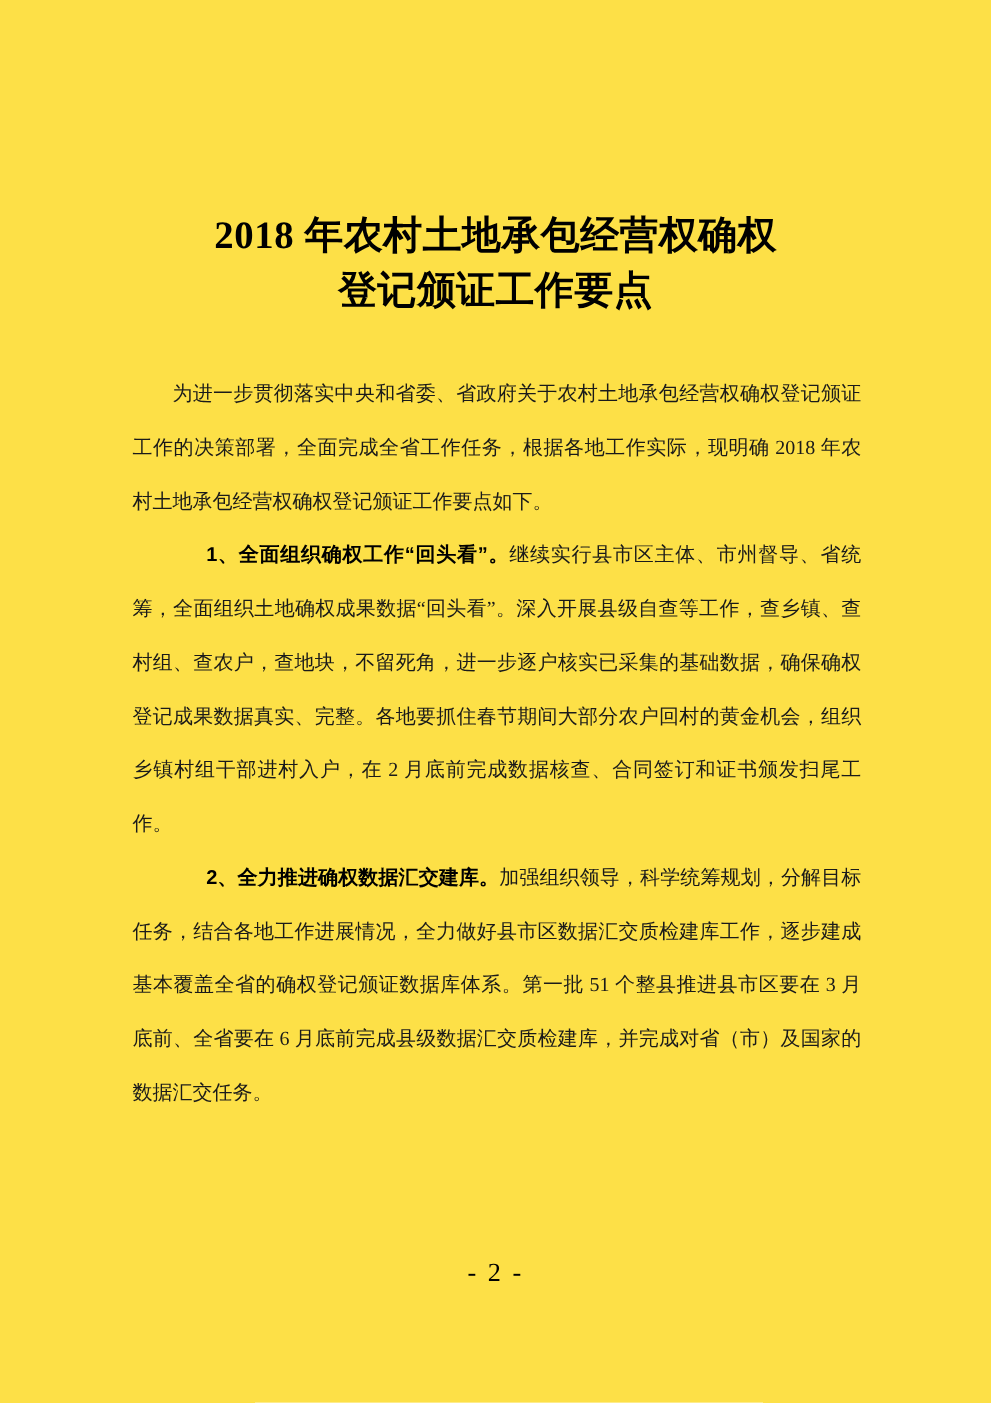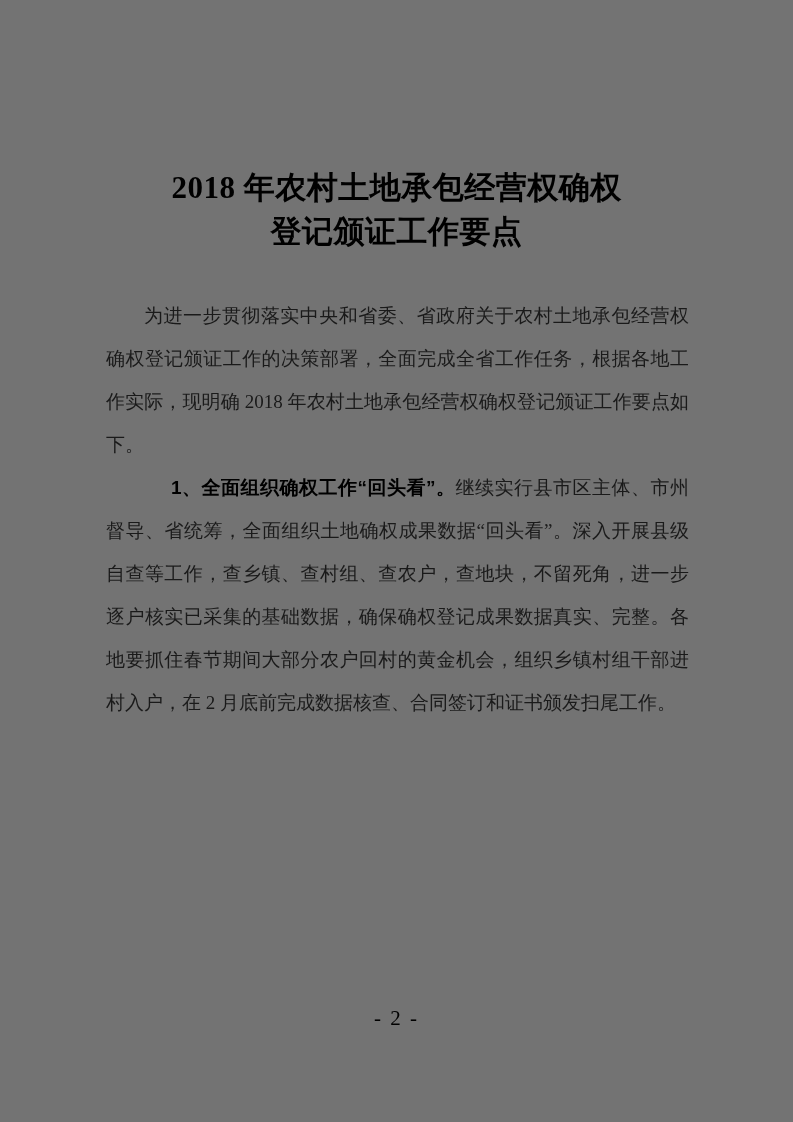--- a/index.html
+++ b/index.html
@@ -10,21 +10,21 @@
   }
   body {
     width: 793px;
     height: 1122px;
     overflow: hidden;
   }
   .page {
     position: relative;
     width: 793px;
     height: 1122px;
-    background: #737373;
+    background: #fde047;
     color: #000000;
   }
   .doc-title {
     position: absolute;
     top: 166px;
     left: 0;
     right: 0;
     margin: 0;
     text-align: center;
     font-family: "Liberation Serif", "DejaVu Serif", serif;
@@ -35,21 +35,21 @@
   }
   .doc-title .title-line {
     display: block;
   }
   .doc-body {
     position: absolute;
     top: 294px;
     left: 106px;
     width: 583px;
     font-family: "Liberation Serif", "DejaVu Serif", serif;
-    font-size: 19px;
+    font-size: 16px;
     line-height: 43px;
     text-align: justify;
     color: #1a1a1a;
   }
   .doc-body p {
     margin: 0;
     text-indent: 2em;
   }
   .run-bold {
     font-family: "Liberation Sans", "DejaVu Sans", sans-serif;
@@ -76,17 +76,18 @@
 <div class="page">
 
   <h1 class="doc-title">
     <span class="title-line">2018 年农村土地承包经营权确权</span>
     <span class="title-line">登记颁证工作要点</span>
   </h1>
 
   <div class="doc-body" id="doc-body">
       <p><span class="run-regular">为进一步贯彻落实中央和省委、省政府关于农村土地承包经营权确权登记颁证工作的决策部署，全面完成全省工作任务，根据各地工作实际，现明确 2018 年农村土地承包经营权确权登记颁证工作要点如下。</span></p>
       <p><span class="run-bold">1、全面组织确权工作“回头看”。</span><span class="run-regular">继续实行县市区主体、市州督导、省统筹，全面组织土地确权成果数据“回头看”。深入开展县级自查等工作，查乡镇、查村组、查农户，查地块，不留死角，进一步逐户核实已采集的基础数据，确保确权登记成果数据真实、完整。各地要抓住春节期间大部分农户回村的黄金机会，组织乡镇村组干部进村入户，在 2 月底前完成数据核查、合同签订和证书颁发扫尾工作。</span></p>
+      <p><span class="run-bold">2、全力推进确权数据汇交建库。</span><span class="run-regular">加强组织领导，科学统筹规划，分解目标任务，结合各地工作进展情况，全力做好县市区数据汇交质检建库工作，逐步建成基本覆盖全省的确权登记颁证数据库体系。第一批 51 个整县推进县市区要在 3 月底前、全省要在 6 月底前完成县级数据汇交质检建库，并完成对省（市）及国家的数据汇交任务。</span></p>
     </div>
 
   <div class="page-number">- 2 -</div>
 
 </div>
 
 </body></html>

